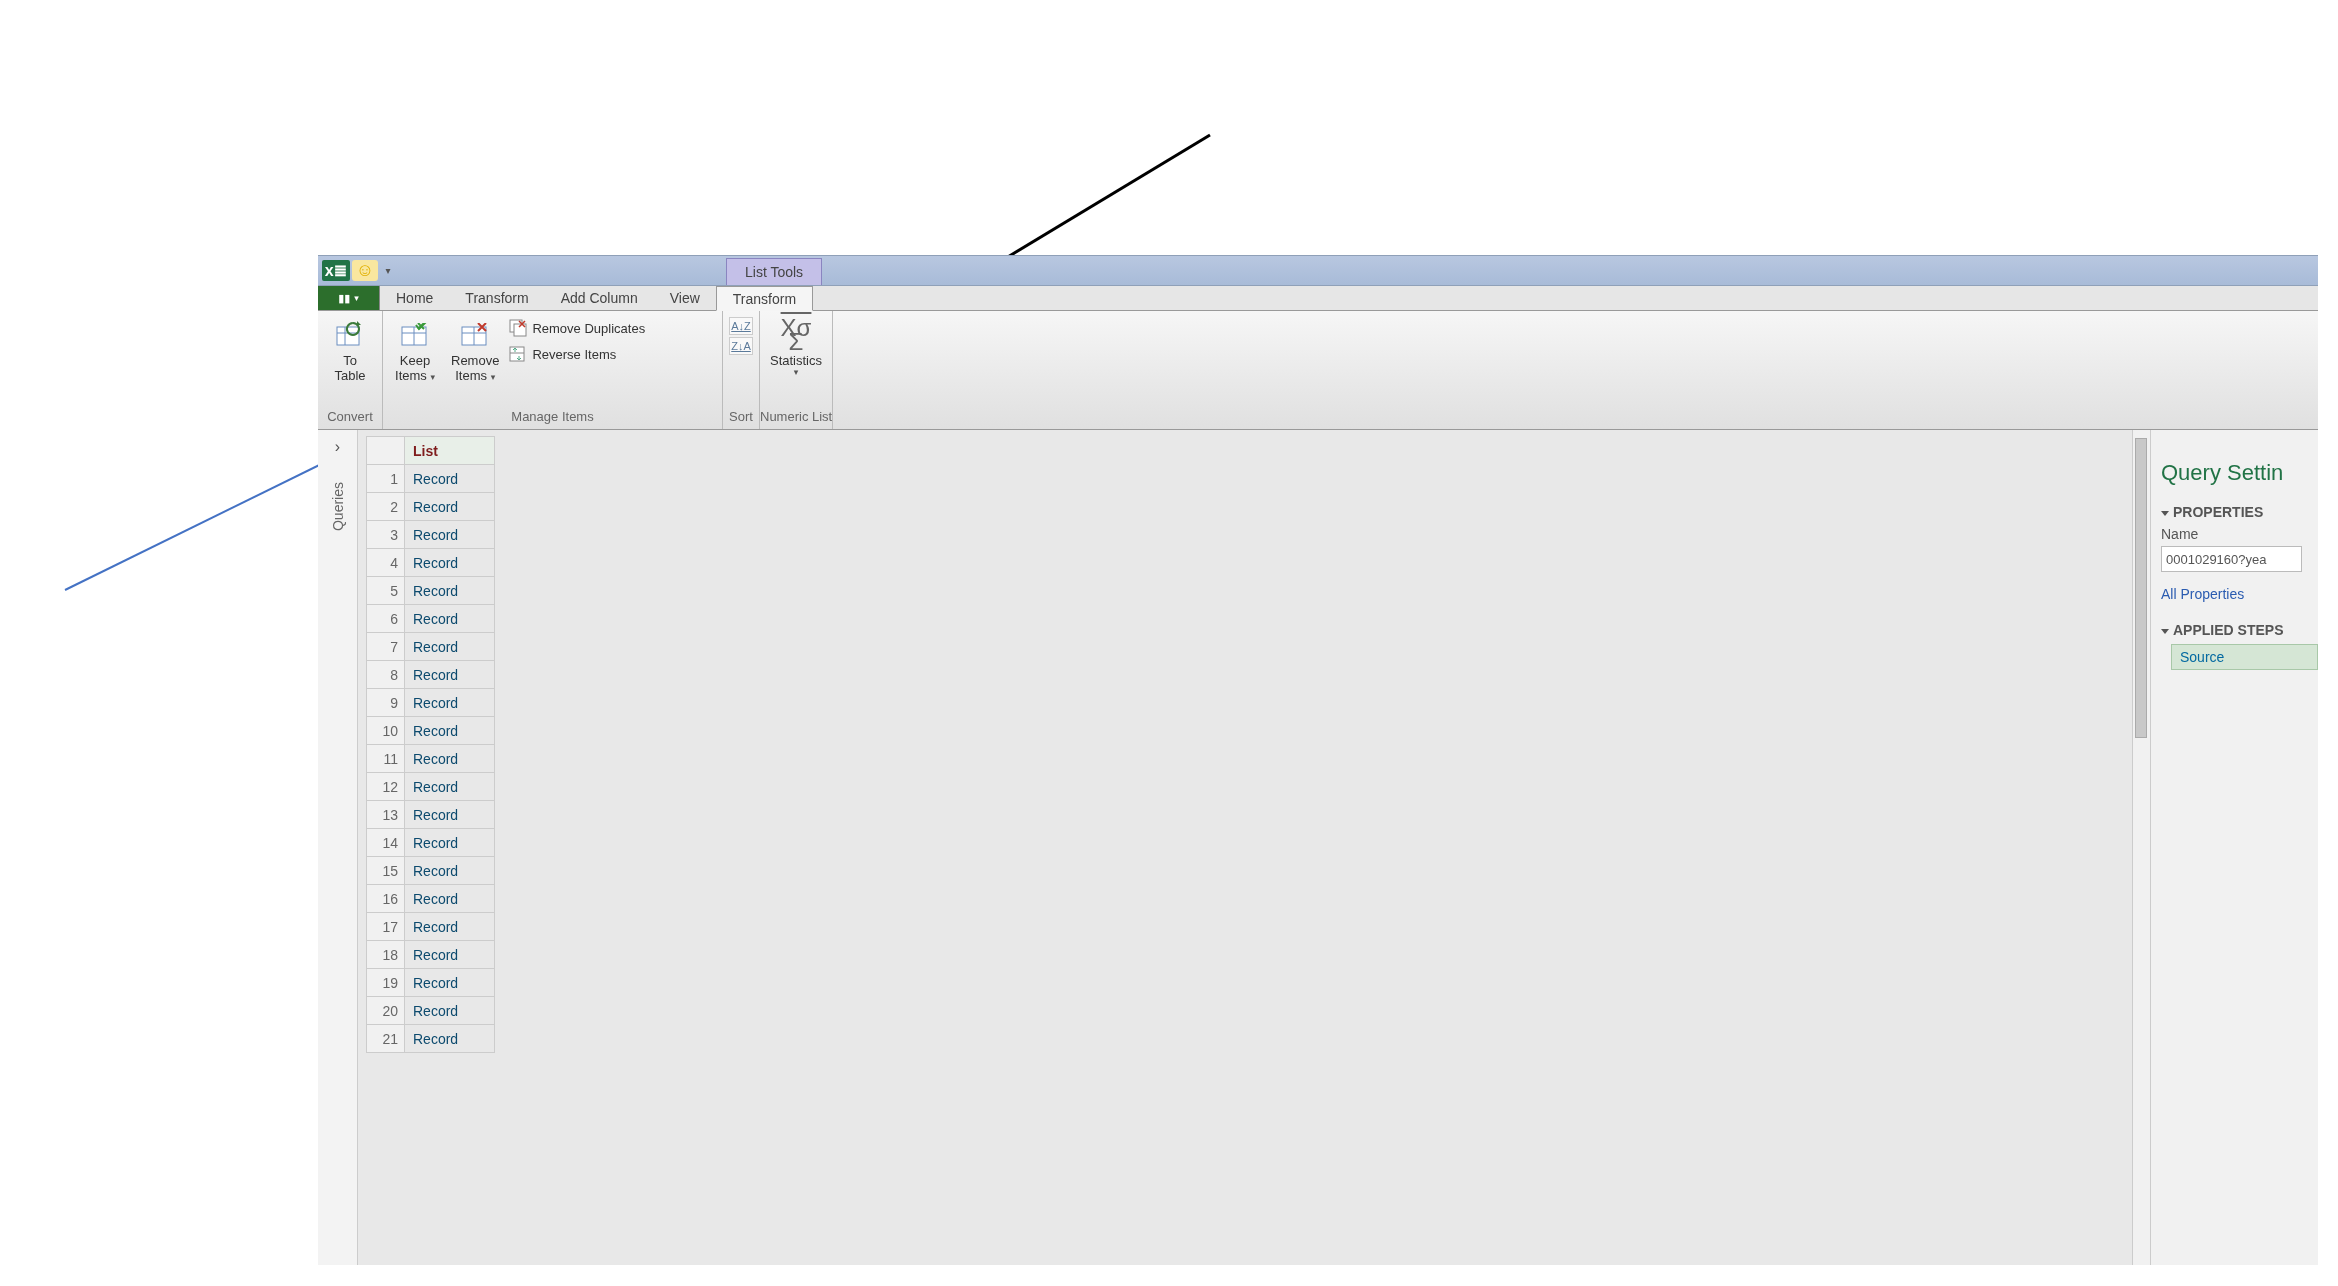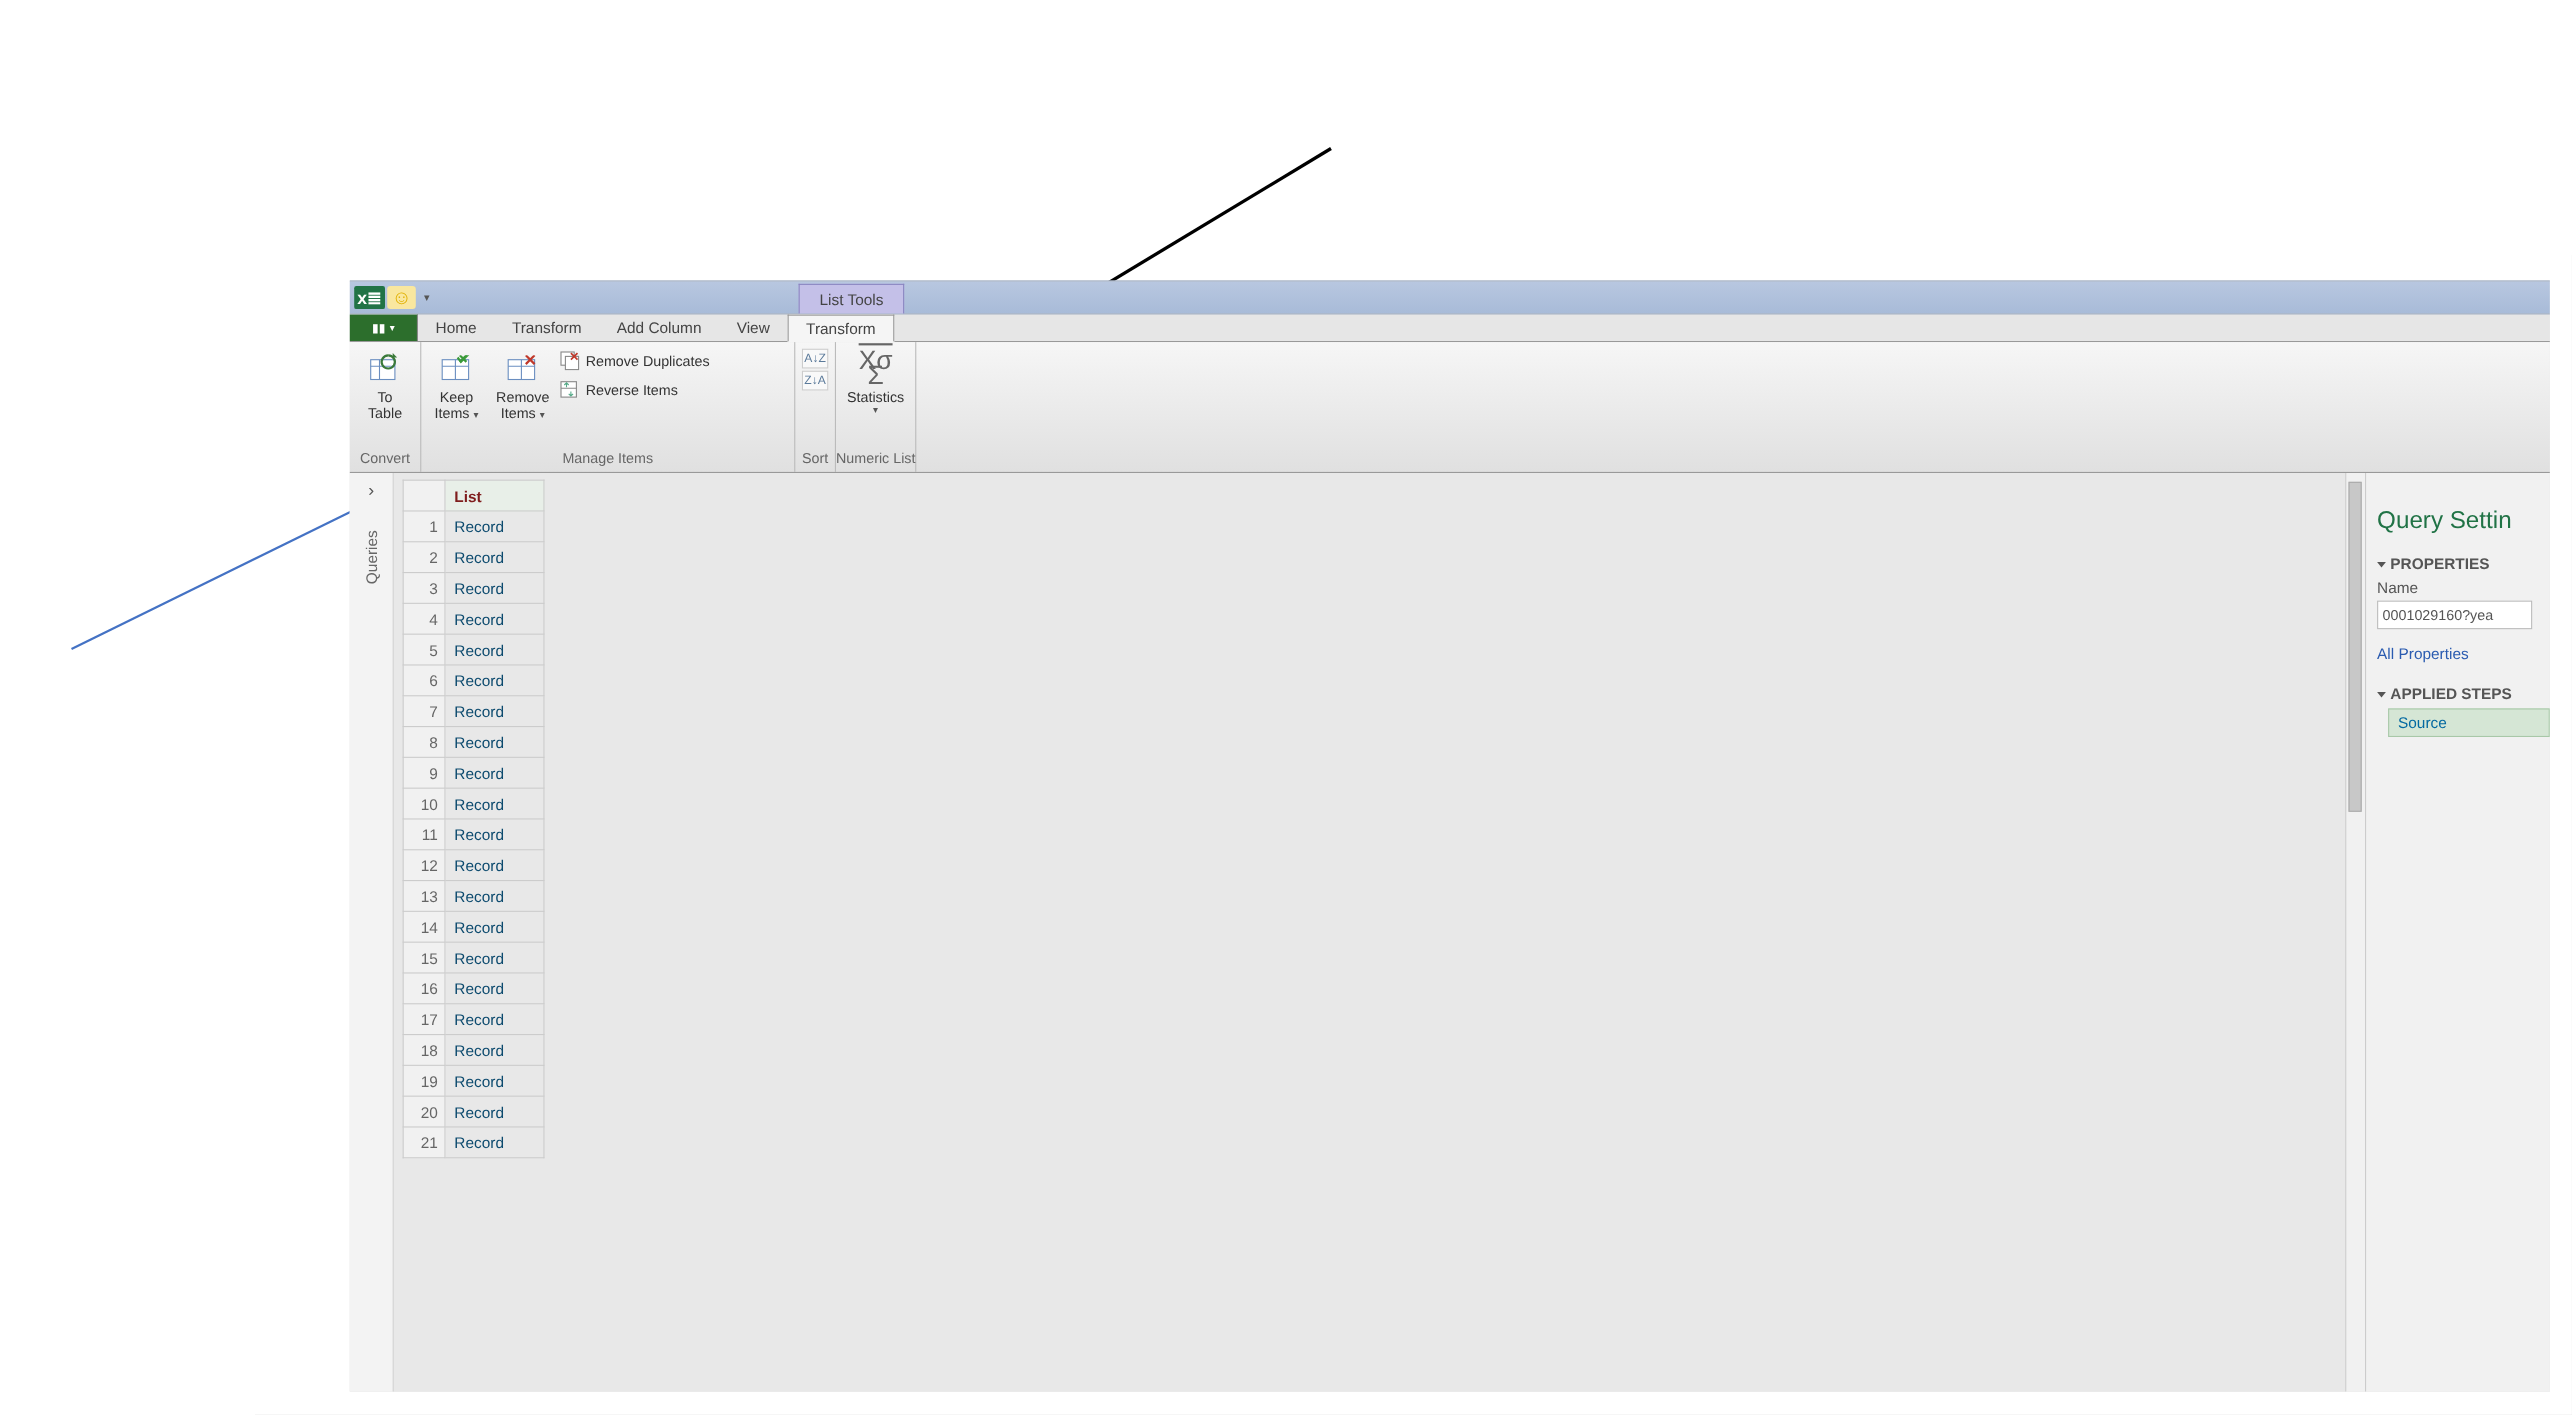--- a/index.html
+++ b/index.html
@@ -213,20 +213,21 @@
 .sort-btn {
   width: 24px;
   height: 18px;
   background: #f9f9f9;
   border: 1px solid #ccc;
   display:flex;
   align-items:center;
   justify-content:center;
   font-size: 11px;
   color: #5b7a9a;
+  text-decoration: underline;
 }
 
 
 .main-area {
   position: absolute;
   top: 174px;
   left: 0;
   right: 0;
   bottom: 0;
   background: #e8e8e8;

